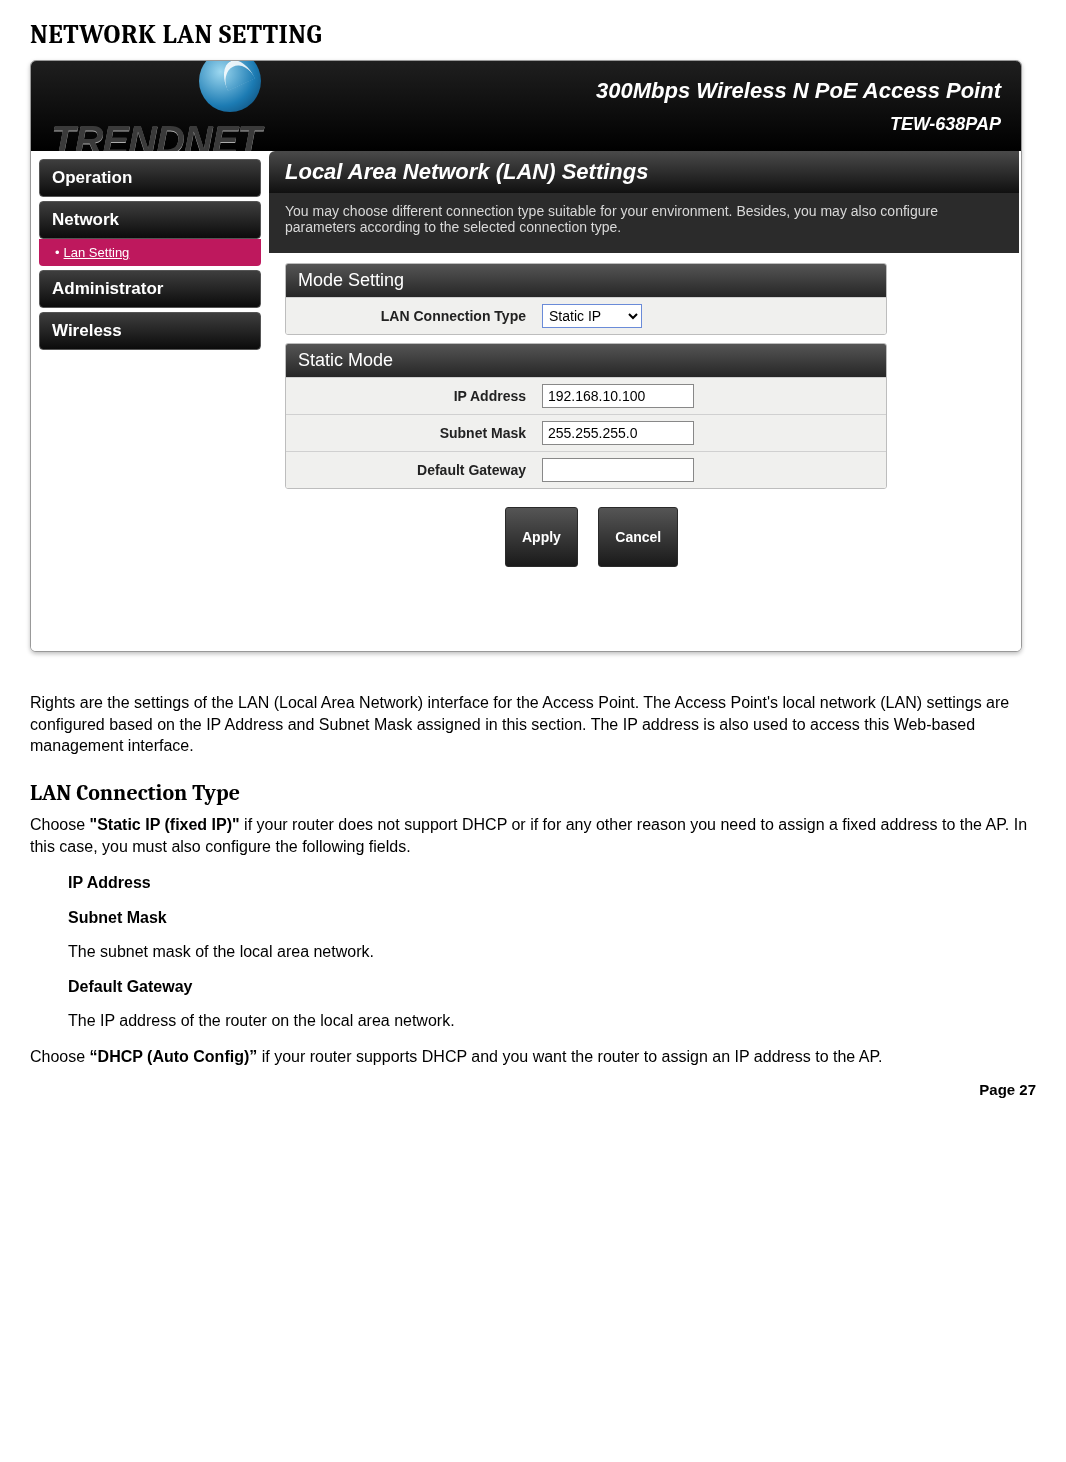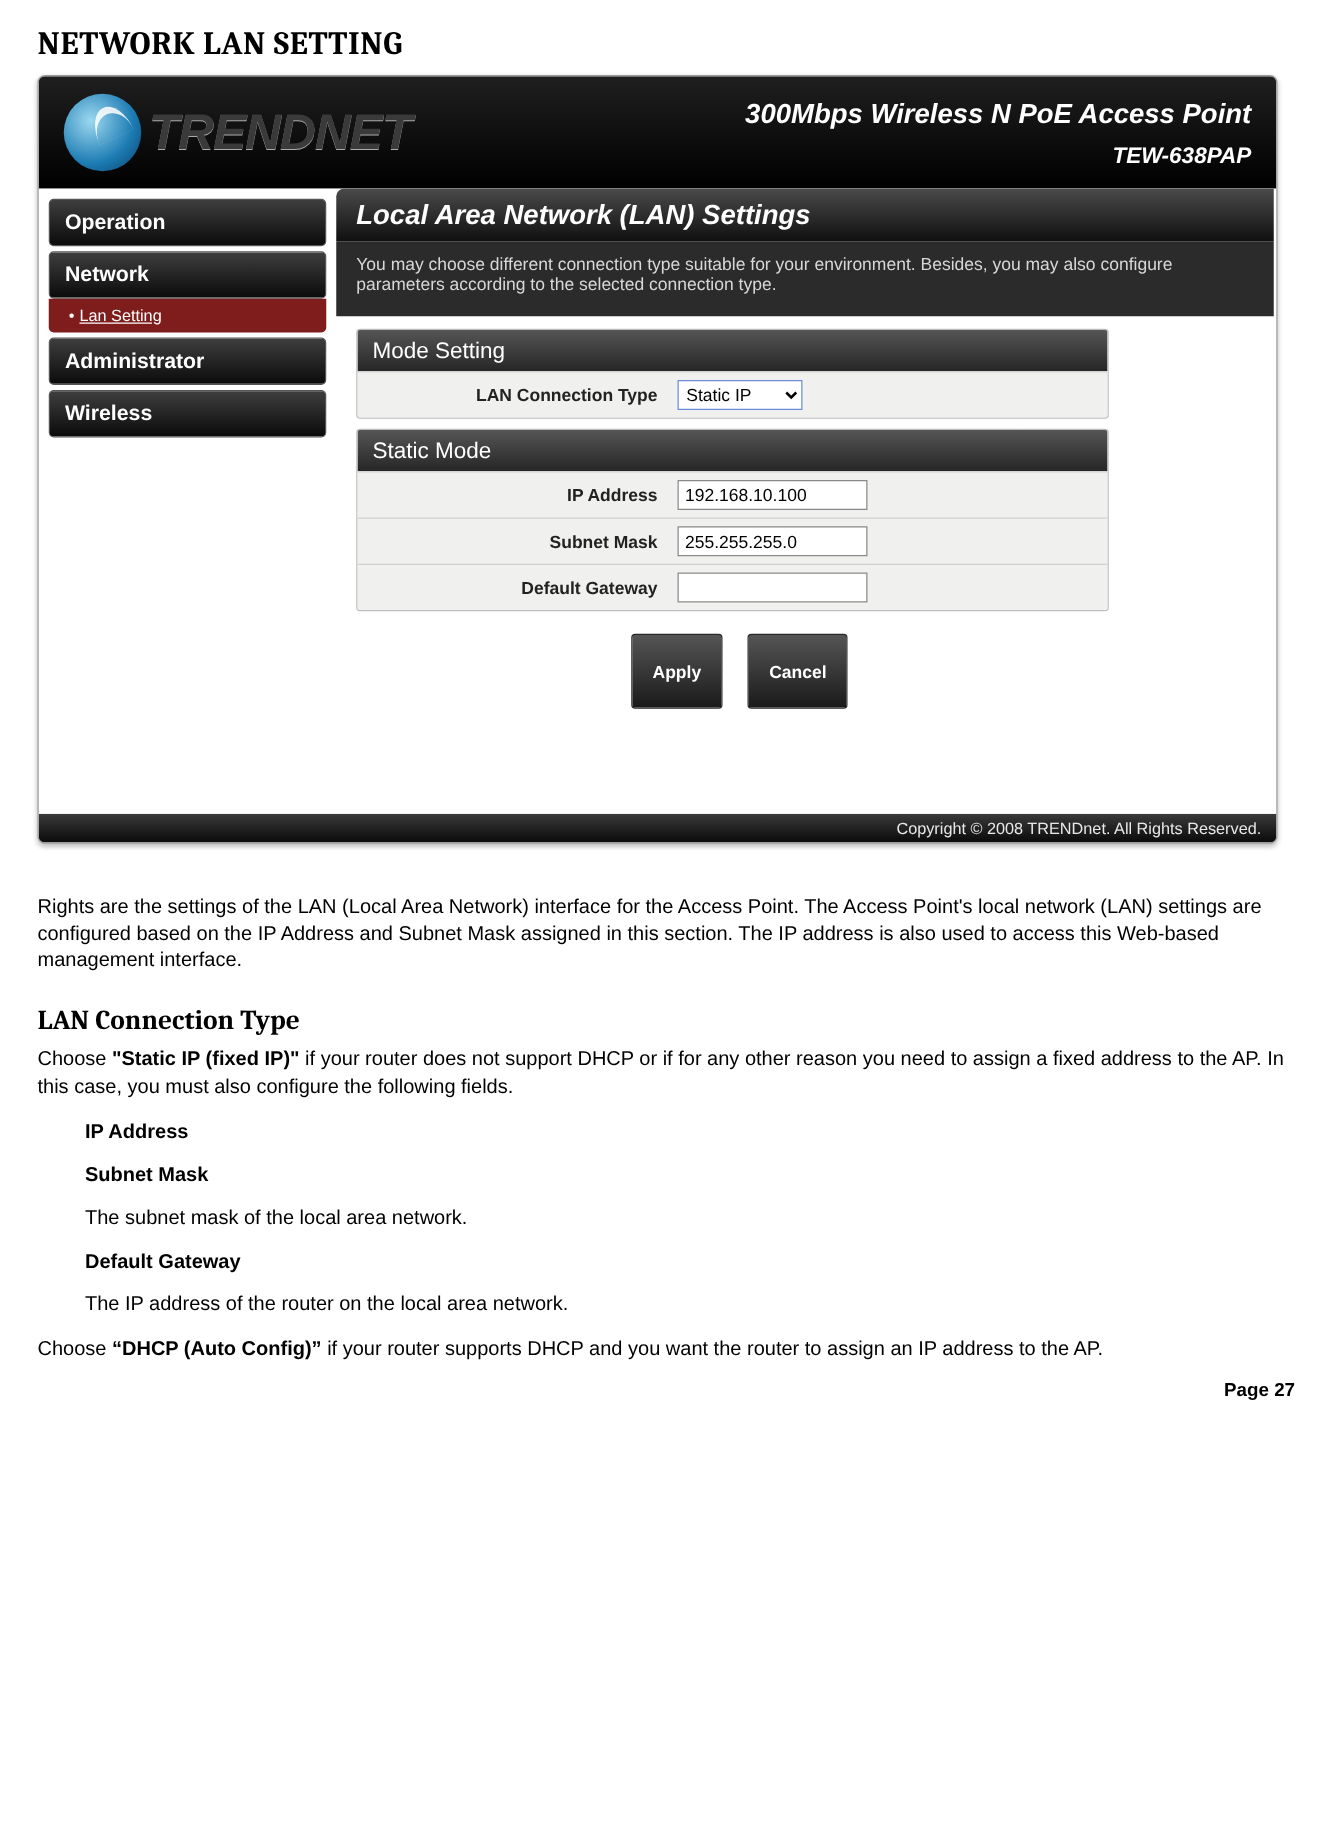--- a/index.html
+++ b/index.html
@@ -30,22 +30,23 @@
     background: linear-gradient(#1f1f1f, #000);
     height: 90px;
     display: flex;
     align-items: center;
     justify-content: space-between;
     padding: 0 20px;
     color: #fff;
   }
   .logo {
     display: flex;
-    align-items: center;
+    align-items: flex-end;
     gap: 6px;
+    flex-direction: column;
   }
   .logo-mark {
     width: 62px;
     height: 62px;
     background: radial-gradient(circle at 35% 35%, #9dd8f0, #1c7bb3 60%, #0a3e66);
     border-radius: 50%;
     position: relative;
   }
   .logo-mark::after{
     content:"";
@@ -91,21 +92,21 @@
     border: 1px solid #555;
     border-radius: 4px;
     padding: 8px 12px;
     margin-bottom: 4px;
     font-family: Arial, sans-serif;
     font-weight: bold;
     font-size: 17px;
     cursor: pointer;
   }
   .nav-sub {
-    background: #7f1d1d;
+    background: #be185d;
     color: #fff;
     padding: 6px 16px;
     margin: -4px 0 4px 0;
     border-radius: 0 0 4px 4px;
     font-size: 13px;
   }
   .nav-sub-item {
     text-decoration: underline;
   }
   .nav-sub-item::before {
@@ -305,21 +306,20 @@
         </div>
 
         <div class="btn-row">
           <span class="abtn">Apply</span>
           <span class="abtn">Cancel</span>
         </div>
       </div>
     </div>
   </div>
 
-  <div class="footer-bar">Copyright © 2008 TRENDnet. All Rights Reserved.</div>
 </div>
 
 <div class="doc-text">
   <p>Rights are the settings of the LAN (Local Area Network) interface for the Access Point. The Access Point's local network (LAN) settings are configured based on the IP Address and Subnet Mask assigned in this section. The IP address is also used to access this Web-based management interface.</p>
 
   <h2 class="sub">LAN Connection Type</h2>
 
   <p>
     <span>Choose </span><b>"Static IP (fixed IP)"</b><span> if your router does not support DHCP or if for any other reason you need to assign a fixed address to the AP. In this case, you must also configure the following fields.</span>
   </p>

